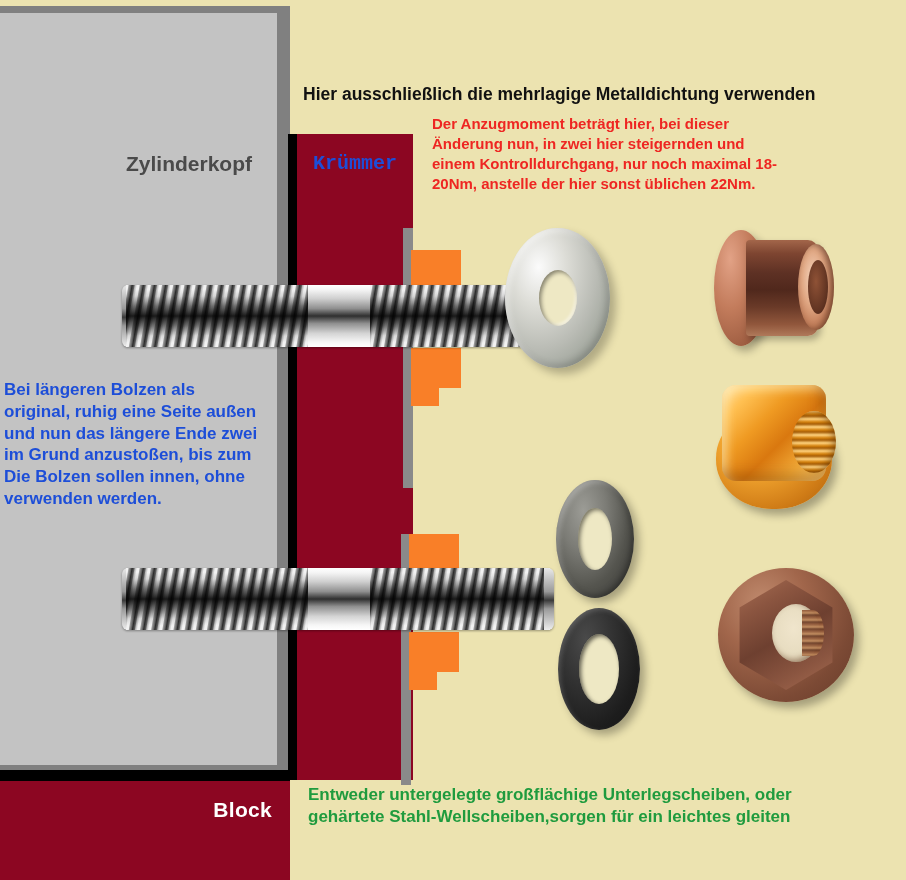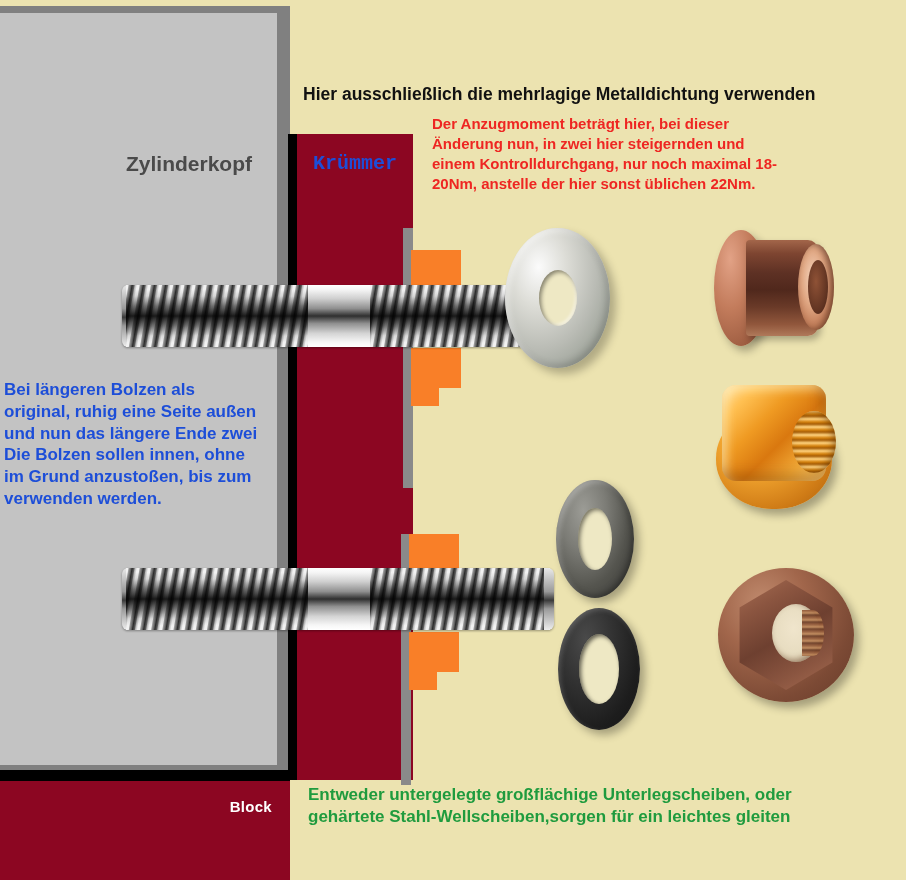--- a/index.html
+++ b/index.html
@@ -21,21 +21,21 @@
     position:absolute;
     left:0; top:780px; width:290px; height:100px;
     background:#8c0622;
     z-index:3;
   }
   .block-label{
     position:absolute;
     left:0; top:798px; width:272px;
     text-align:right;
     color:#ffffff;
-    font-size:15px;
+    font-size:21px;
     font-weight:bold;
     letter-spacing:.3px;
     z-index:6;
   }
 
   
   .head-gasket{
     position:absolute;
     left:0; top:770px; width:290px; height:11px;
     background:#000000;
@@ -421,22 +421,22 @@
     <p>Der Anzugmoment beträgt hier, bei dieser</p>
     <p>Änderung nun, in zwei hier steigernden und</p>
     <p>einem Kontrolldurchgang, nur noch maximal 18-</p>
     <p>20Nm, anstelle der hier sonst üblichen 22Nm.</p>
   </div>
 
   <div class="note" id="note-bolts">
     <p>Bei längeren Bolzen als</p>
     <p>original, ruhig eine Seite außen</p>
     <p>und nun das längere Ende zwei</p>
+    <p>im Grund anzustoßen, bis zum</p>
     <p>Die Bolzen sollen innen, ohne</p>
-    <p>im Grund anzustoßen, bis zum</p>
     <p>verwenden werden.</p>
   </div>
 
   <div class="note" id="note-washers">
     <p>Entweder untergelegte großflächige Unterlegscheiben, oder</p>
     <p>gehärtete Stahl-Wellscheiben,sorgen für ein leichtes gleiten</p>
   </div>
 
 </div>
 

